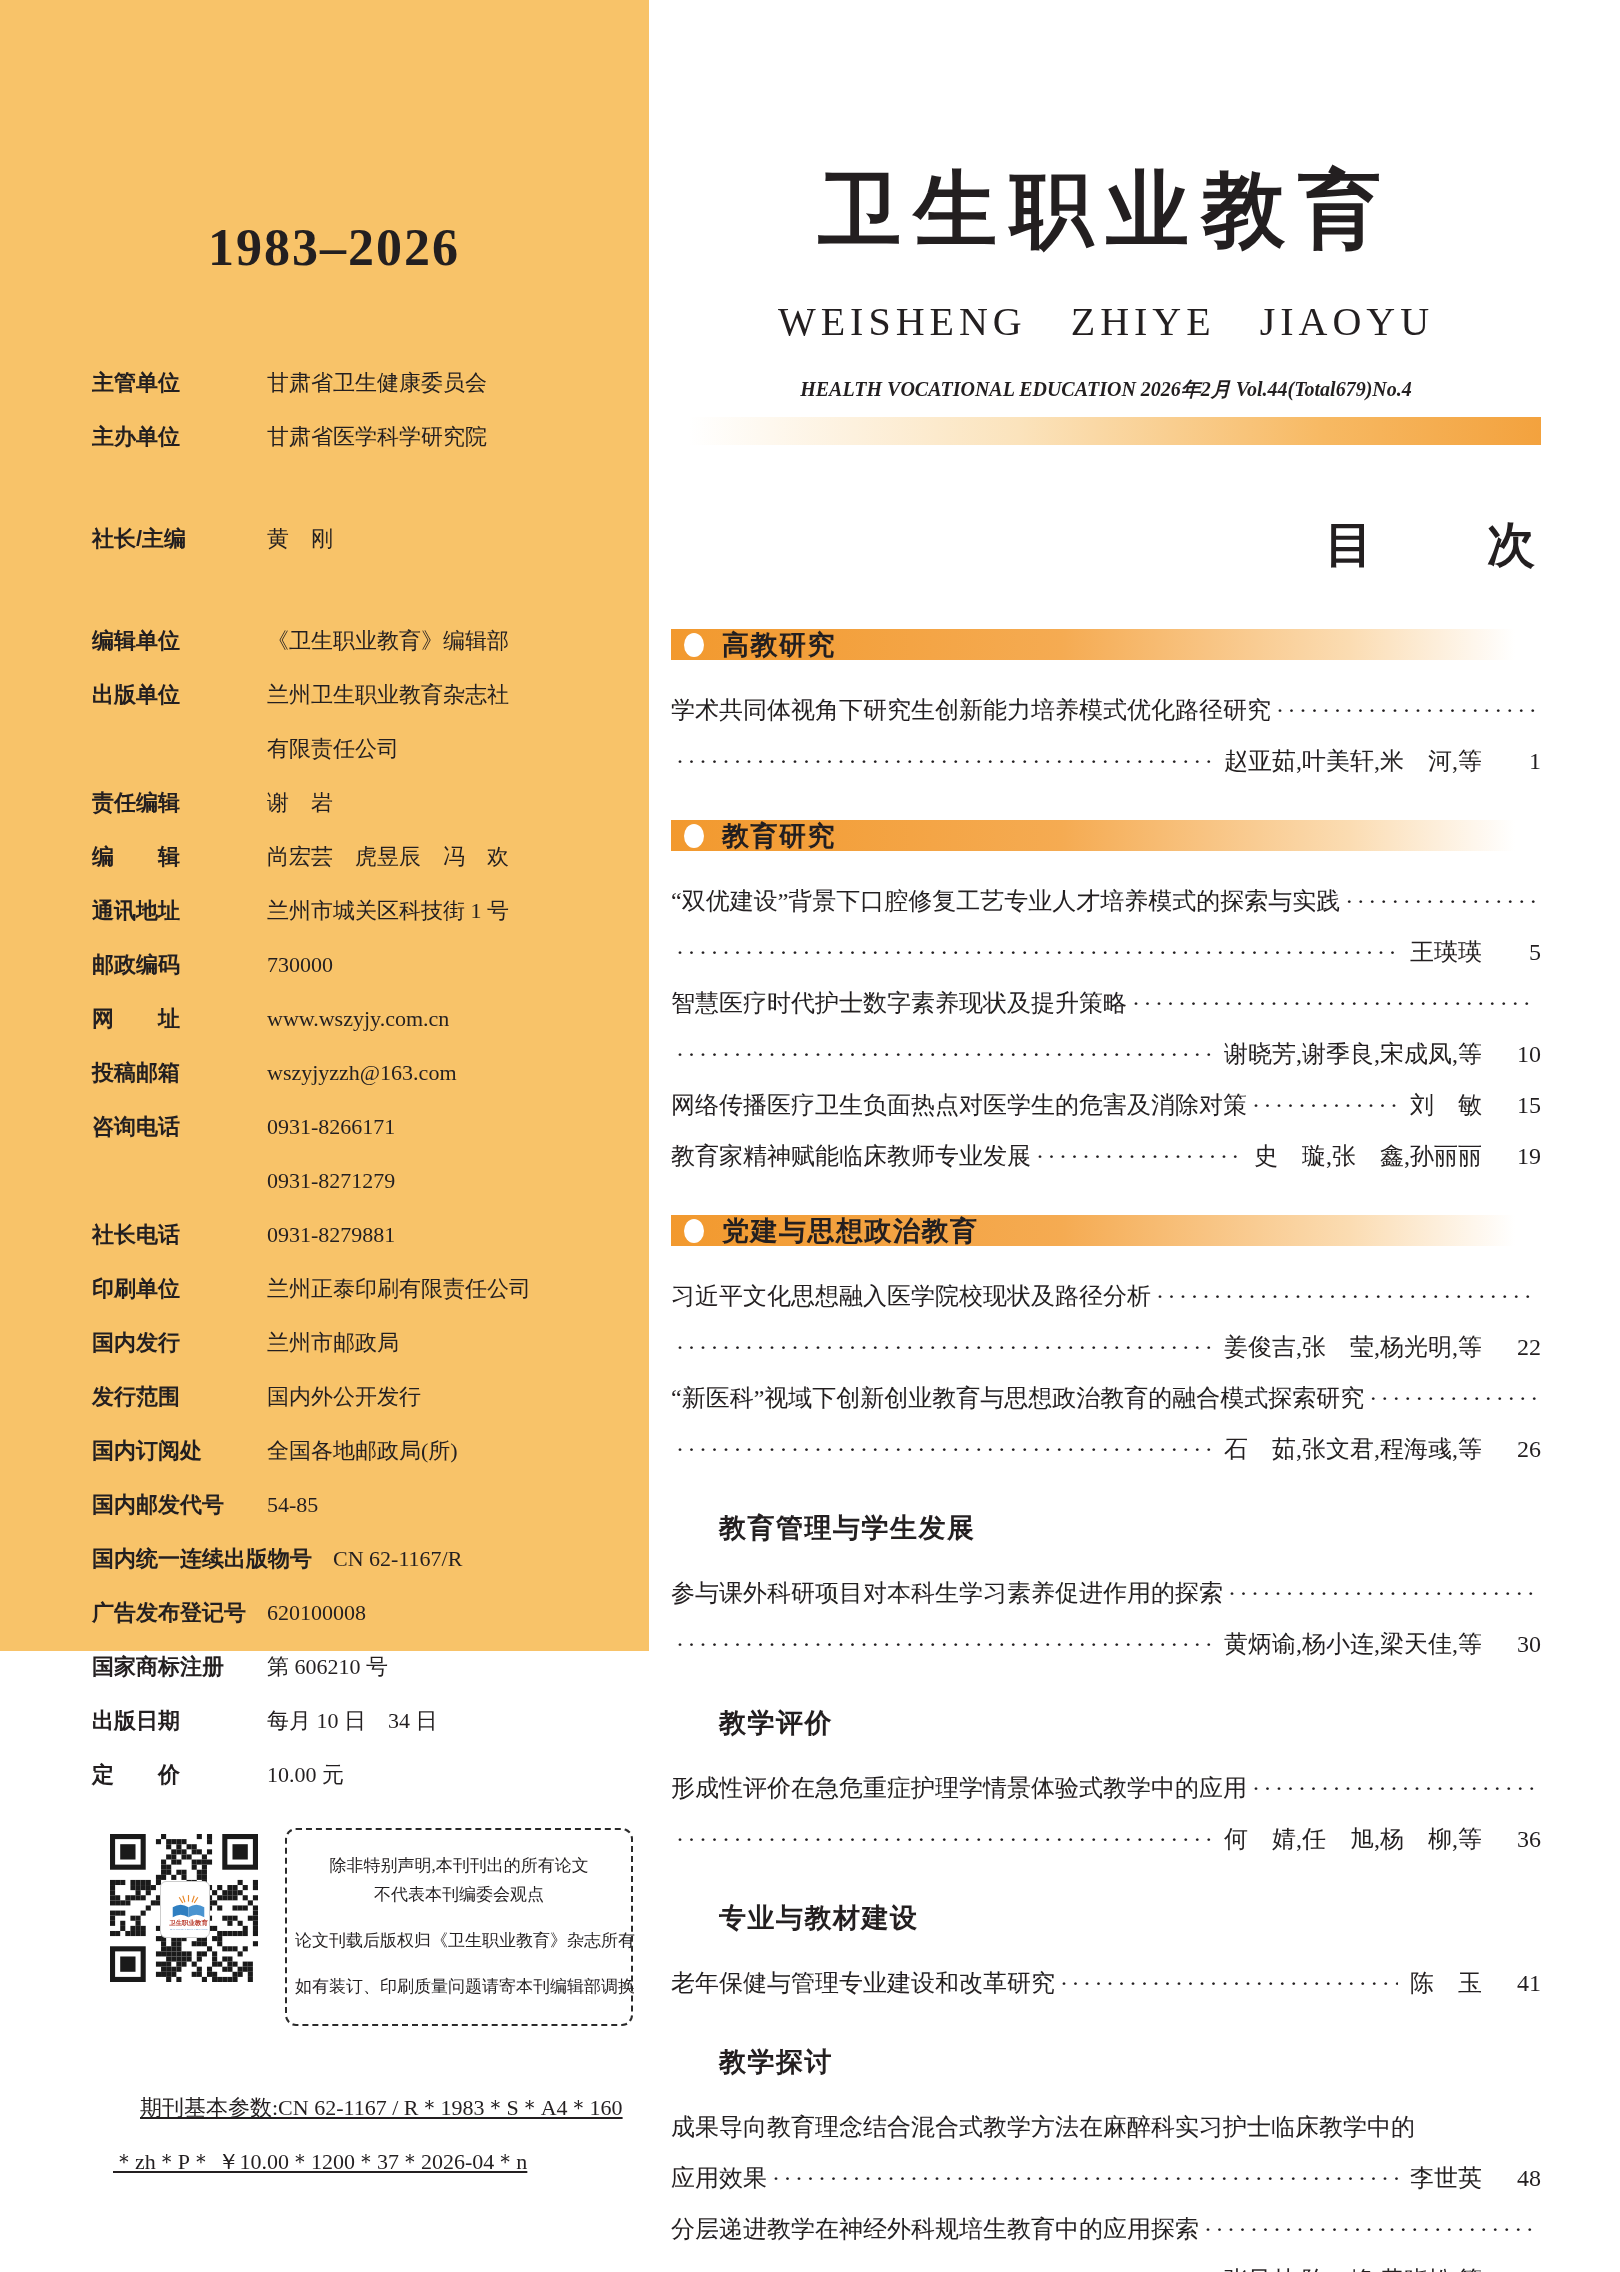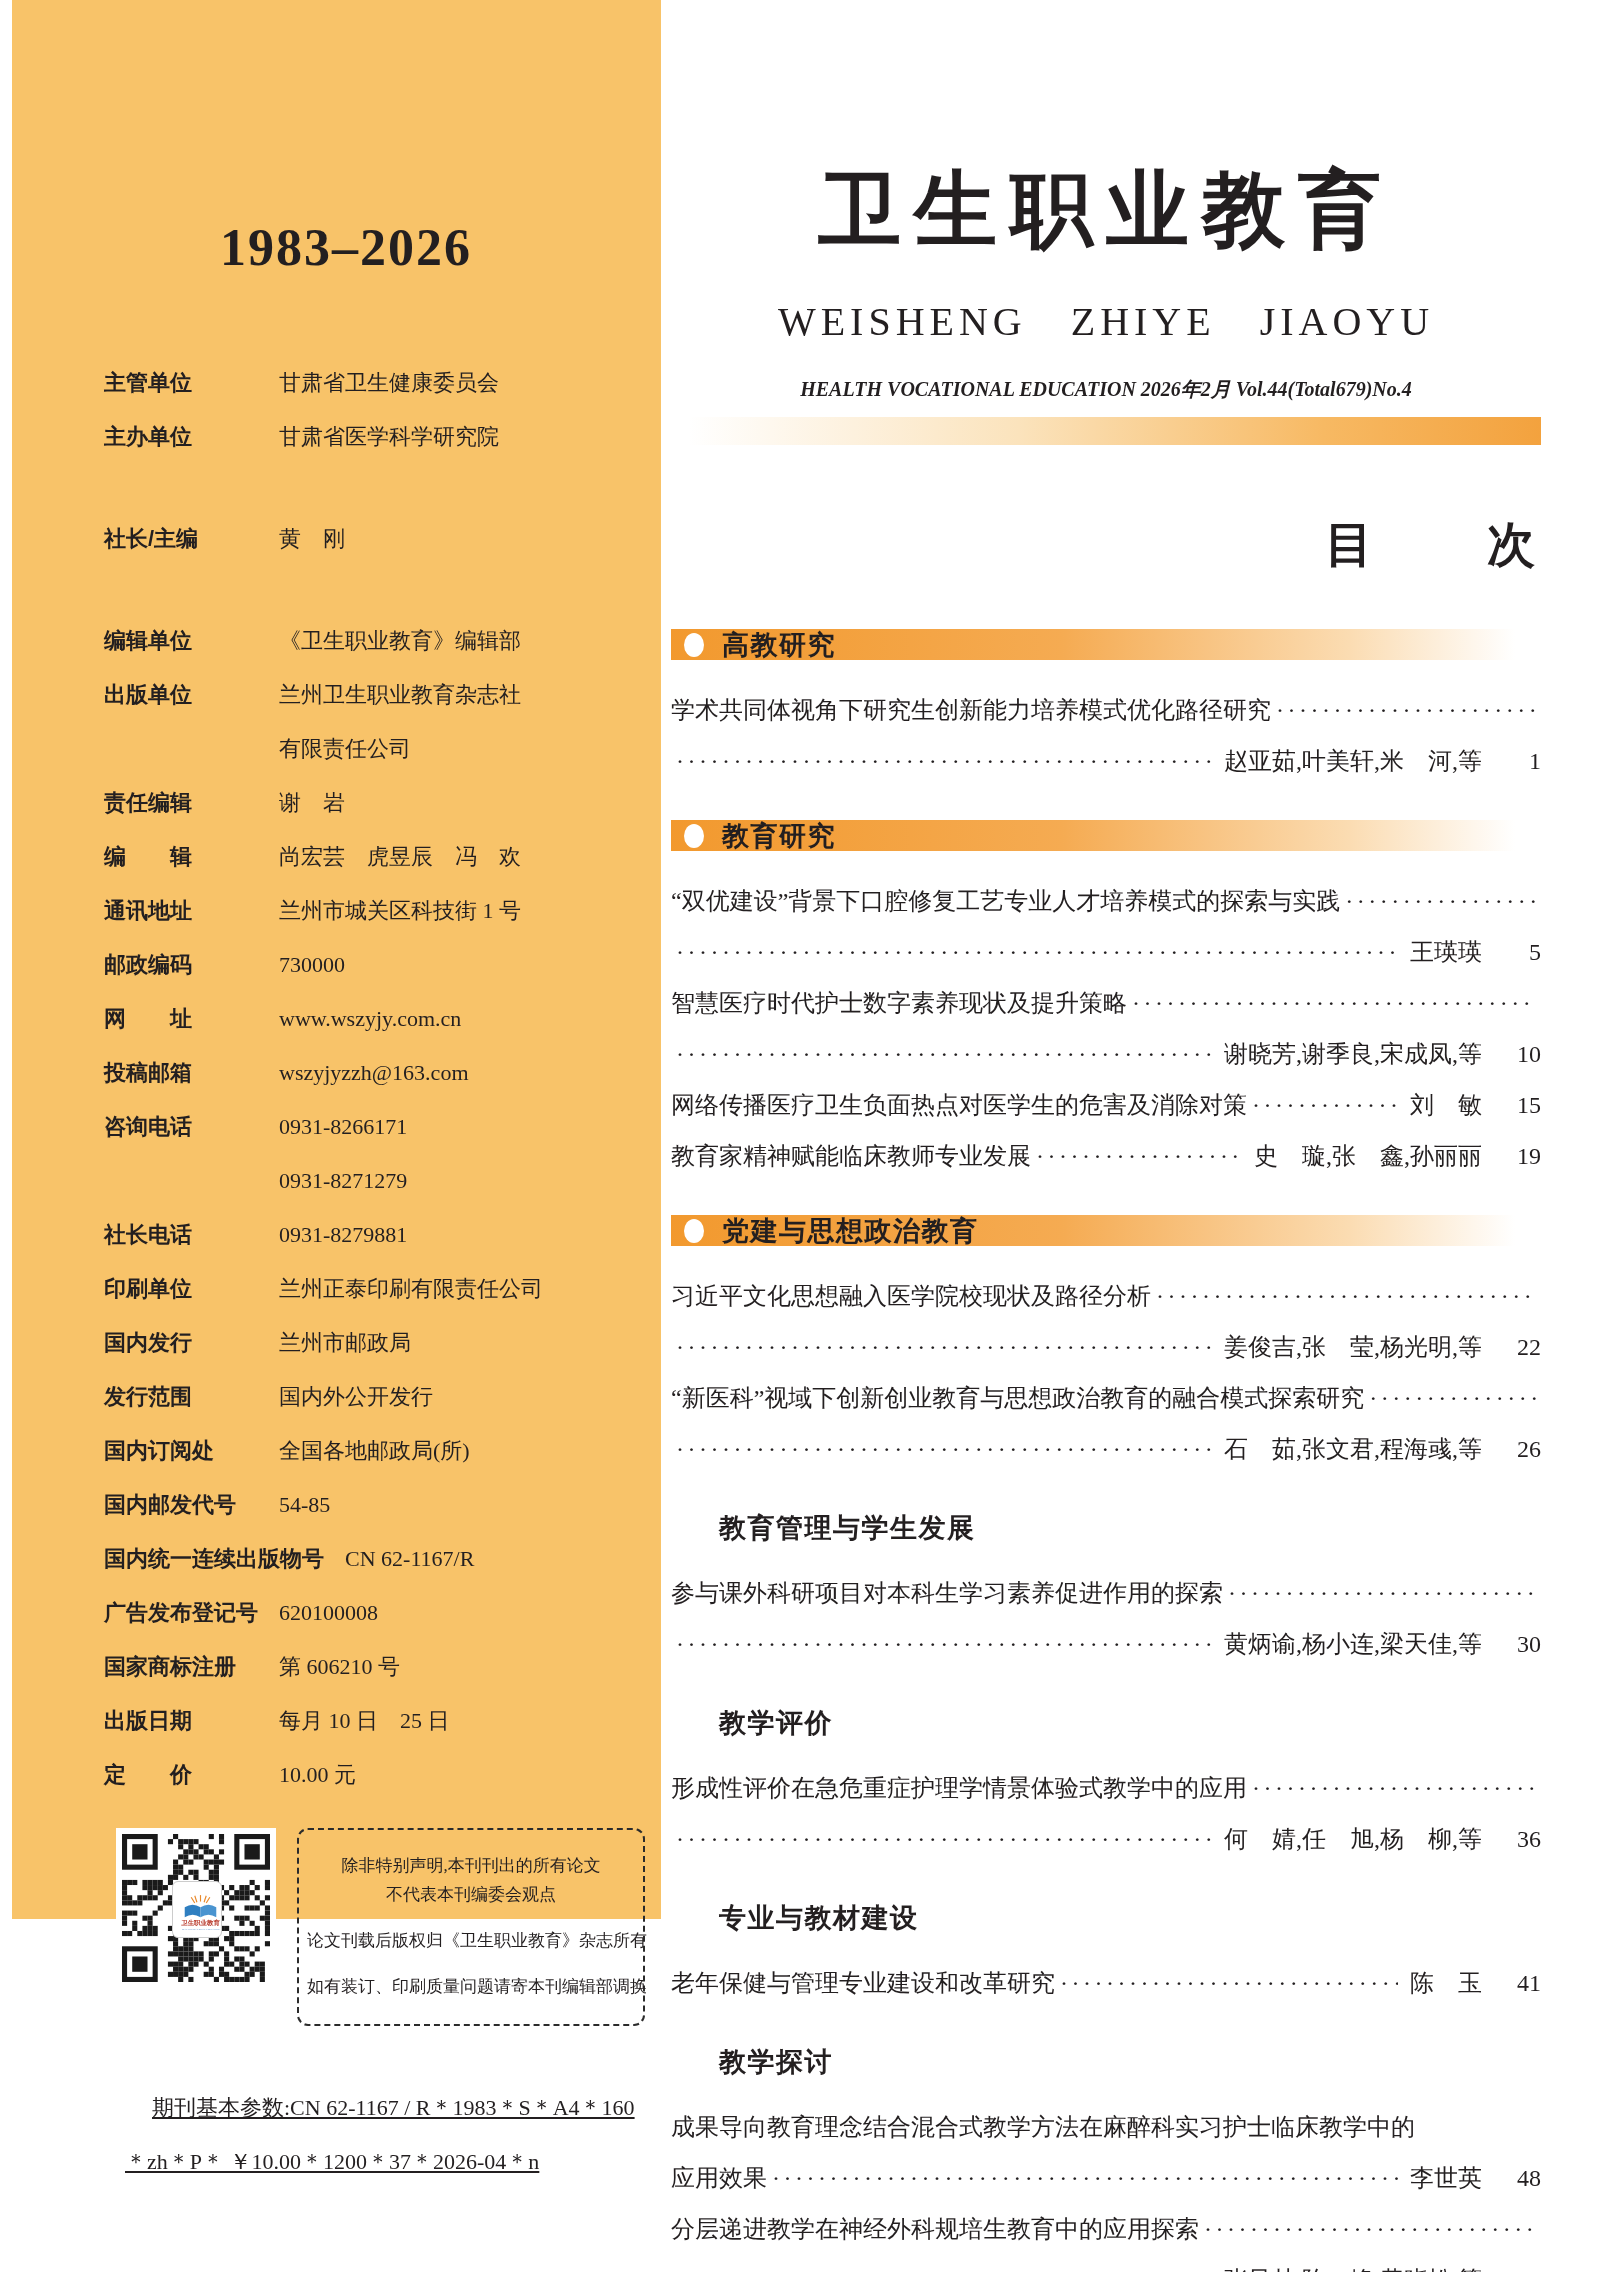--- a/index.html
+++ b/index.html
@@ -4,21 +4,21 @@
 <style>
   html,body{margin:0;padding:0;}
   body{
     width:1620px;height:2273px;position:relative;background:#ffffff;
     font-family:"Liberation Serif","DejaVu Serif",serif;color:#231f20;
     overflow:hidden;
   }
   .page{position:absolute;inset:0;}
   
   .sidebar{
-    position:absolute;left:12px;top:0;width:649px;height:1919px;
+    position:absolute;left:0;top:0;width:649px;height:1651px;
     background:var(--sidebar-bg,#f8c369);box-sizing:border-box;
     padding:218px 0 0 0;
   }
   .years{
     margin-left:208px;font-size:52px;font-weight:bold;letter-spacing:2px;
     font-family:"Liberation Serif","DejaVu Serif",serif;
   }
   .srows{margin-top:79px;padding-left:92px;padding-right:15px;}
   .srow{display:flex;align-items:flex-start;}
   .srow.gap{margin-top:48px;}
@@ -234,21 +234,21 @@
         </div>
         <div class="srow">
           <span class="slabel">国家商标注册</span>
           <div class="svals">
             <div class="line">第 606210 号</div>
           </div>
         </div>
         <div class="srow">
           <span class="slabel">出版日期</span>
           <div class="svals">
-            <div class="line">每月 10 日　25 日</div>
+            <div class="line">每月 10 日　34 日</div>
           </div>
         </div>
         <div class="srow">
           <span class="slabel">定　　价</span>
           <div class="svals">
             <div class="line">10.00 元</div>
           </div>
         </div>
       </div>
 

